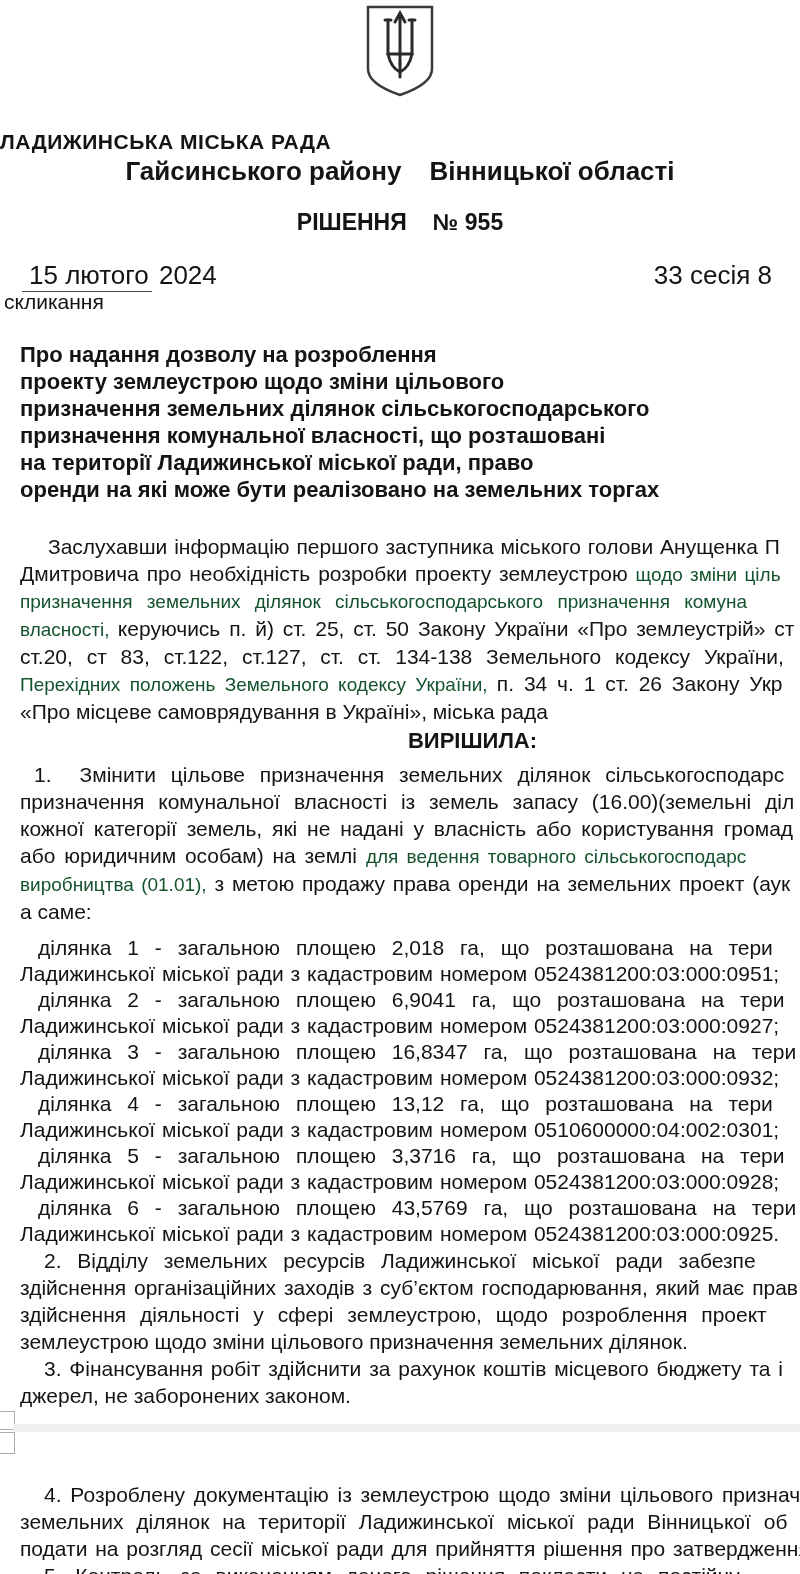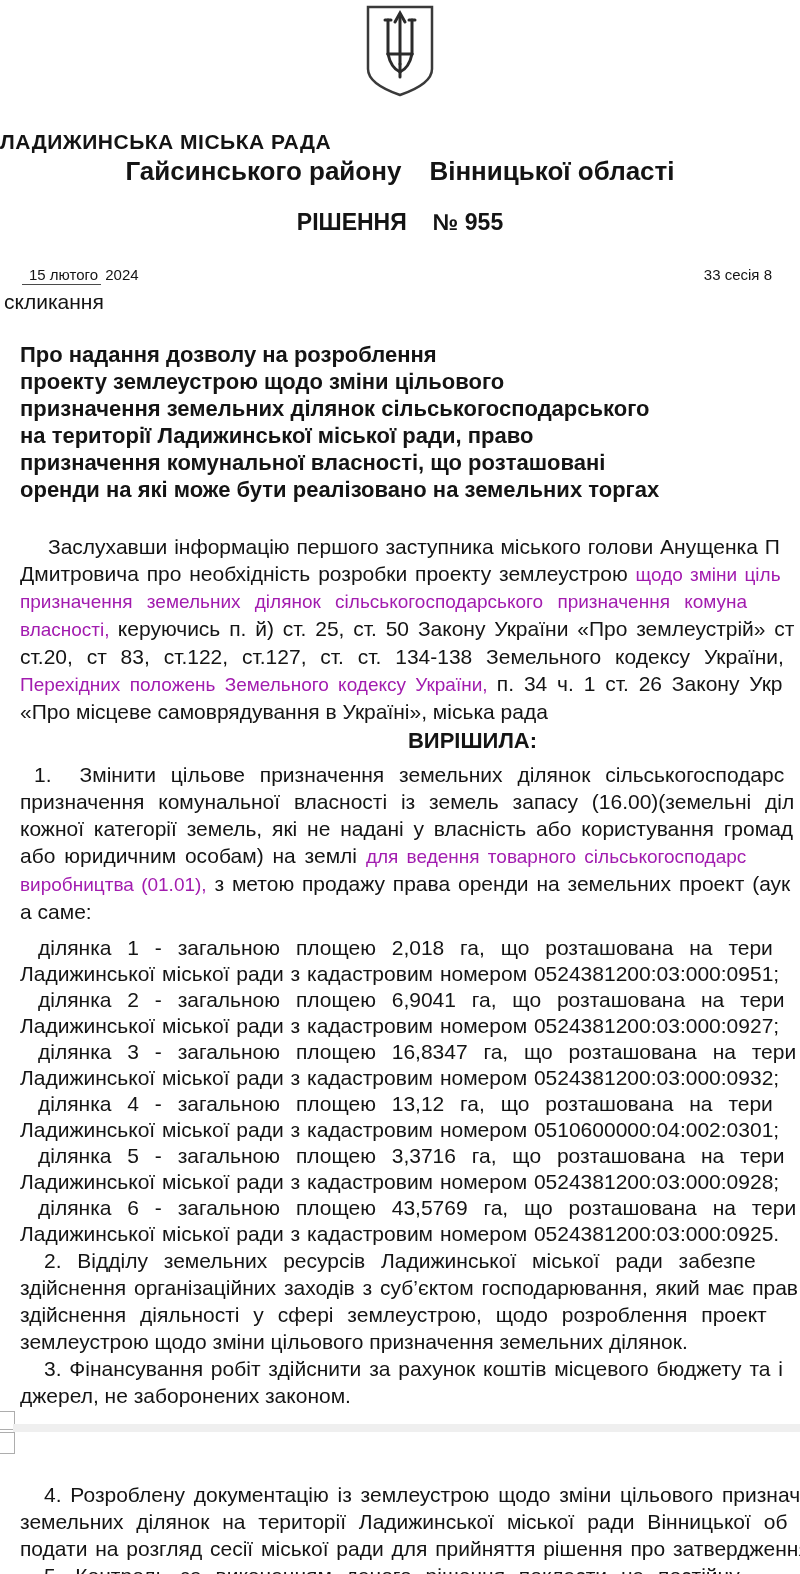--- a/index.html
+++ b/index.html
@@ -8,29 +8,29 @@
     font-family:"Liberation Sans","DejaVu Sans",sans-serif;color:#141414;
   }
   
   .emblem{width:74px;height:94px;margin:4px auto 0;}
   .h1{margin-top:32px;text-align:left;font-size:21px;font-weight:bold;letter-spacing:.5px;}
   .h2{margin-top:2px;text-align:center;font-size:26px;font-weight:bold;}
   .h2 .gap{display:inline-block;width:28px;}
   .h3{margin-top:22px;text-align:center;font-size:23px;font-weight:bold;}
   .h3 .docnum{margin-left:26px;}
   
-  .meta{margin:26px 28px 0 22px;display:flex;justify-content:space-between;font-size:15px;line-height:26px;}
+  .meta{margin:26px 28px 0 22px;display:flex;justify-content:space-between;font-size:26px;line-height:26px;}
   .meta .u{border-bottom:1.5px solid #4a4a4a;padding:0 3px 1px 7px;}
   .skl{margin-left:4px;font-size:21px;line-height:27px;}
   
   .subject{margin:26px 0 0 20px;font-size:22px;font-weight:bold;line-height:27px;}
   
   .content{margin-left:20px;}
   .ln{font-size:21px;line-height:27px;white-space:nowrap;}
-  .lt{font-size:19px;color:#a21caf;}
+  .lt{font-size:19px;color:#14532d;}
   .ind28{padding-left:28px;}
   .ind24{padding-left:24px;}
   .ind18{padding-left:18px;}
   .ind14{padding-left:14px;}
   .ws1{word-spacing:1px}.ws2{word-spacing:2px}.ws3{word-spacing:3px}.ws4{word-spacing:4px}.ws7{word-spacing:7px}.ws8{word-spacing:8px}
   .ws9{word-spacing:9px}.ws10{word-spacing:10px}
   .pre{margin-top:30px;}
   .resolved{width:905px;margin-top:2px;text-align:center;font-weight:bold;font-size:22px;line-height:27px;}
   .item1{margin-top:7px;}
   .n1{display:inline-block;margin-right:28px;}
@@ -73,22 +73,22 @@
   <div class="meta">
     <div><span class="u">15 лютого</span> <span>2024</span></div>
     <div>33 сесія 8</div>
   </div>
   <div class="skl">скликання</div>
 
   <div class="subject">
     <div>Про надання дозволу на розроблення</div>
     <div>проекту землеустрою щодо зміни цільового</div>
     <div>призначення земельних ділянок сільськогосподарського</div>
+    <div>призначення комунальної власності, що розташовані</div>
     <div>на території Ладижинської міської ради, право</div>
-    <div>призначення комунальної власності, що розташовані</div>
     <div>оренди на які може бути реалізовано на земельних торгах</div>
   </div>
 
   <div class="content">
 
     <div class="pre">
       <div class="ln ind28 ws1">Заслухавши інформацію першого заступника міського голови Анущенка П</div>
       <div class="ln ws2"><span>Дмитровича про необхідність розробки проекту землеустрою </span><span class="lt">щодо зміни ціль</span></div>
       <div class="ln ws9 lt">призначення земельних ділянок сільськогосподарського призначення комуна</div>
       <div class="ln ws3"><span class="lt">власності, </span><span>керуючись п. й) ст. 25, ст. 50 Закону України «Про землеустрій» ст</span></div>

